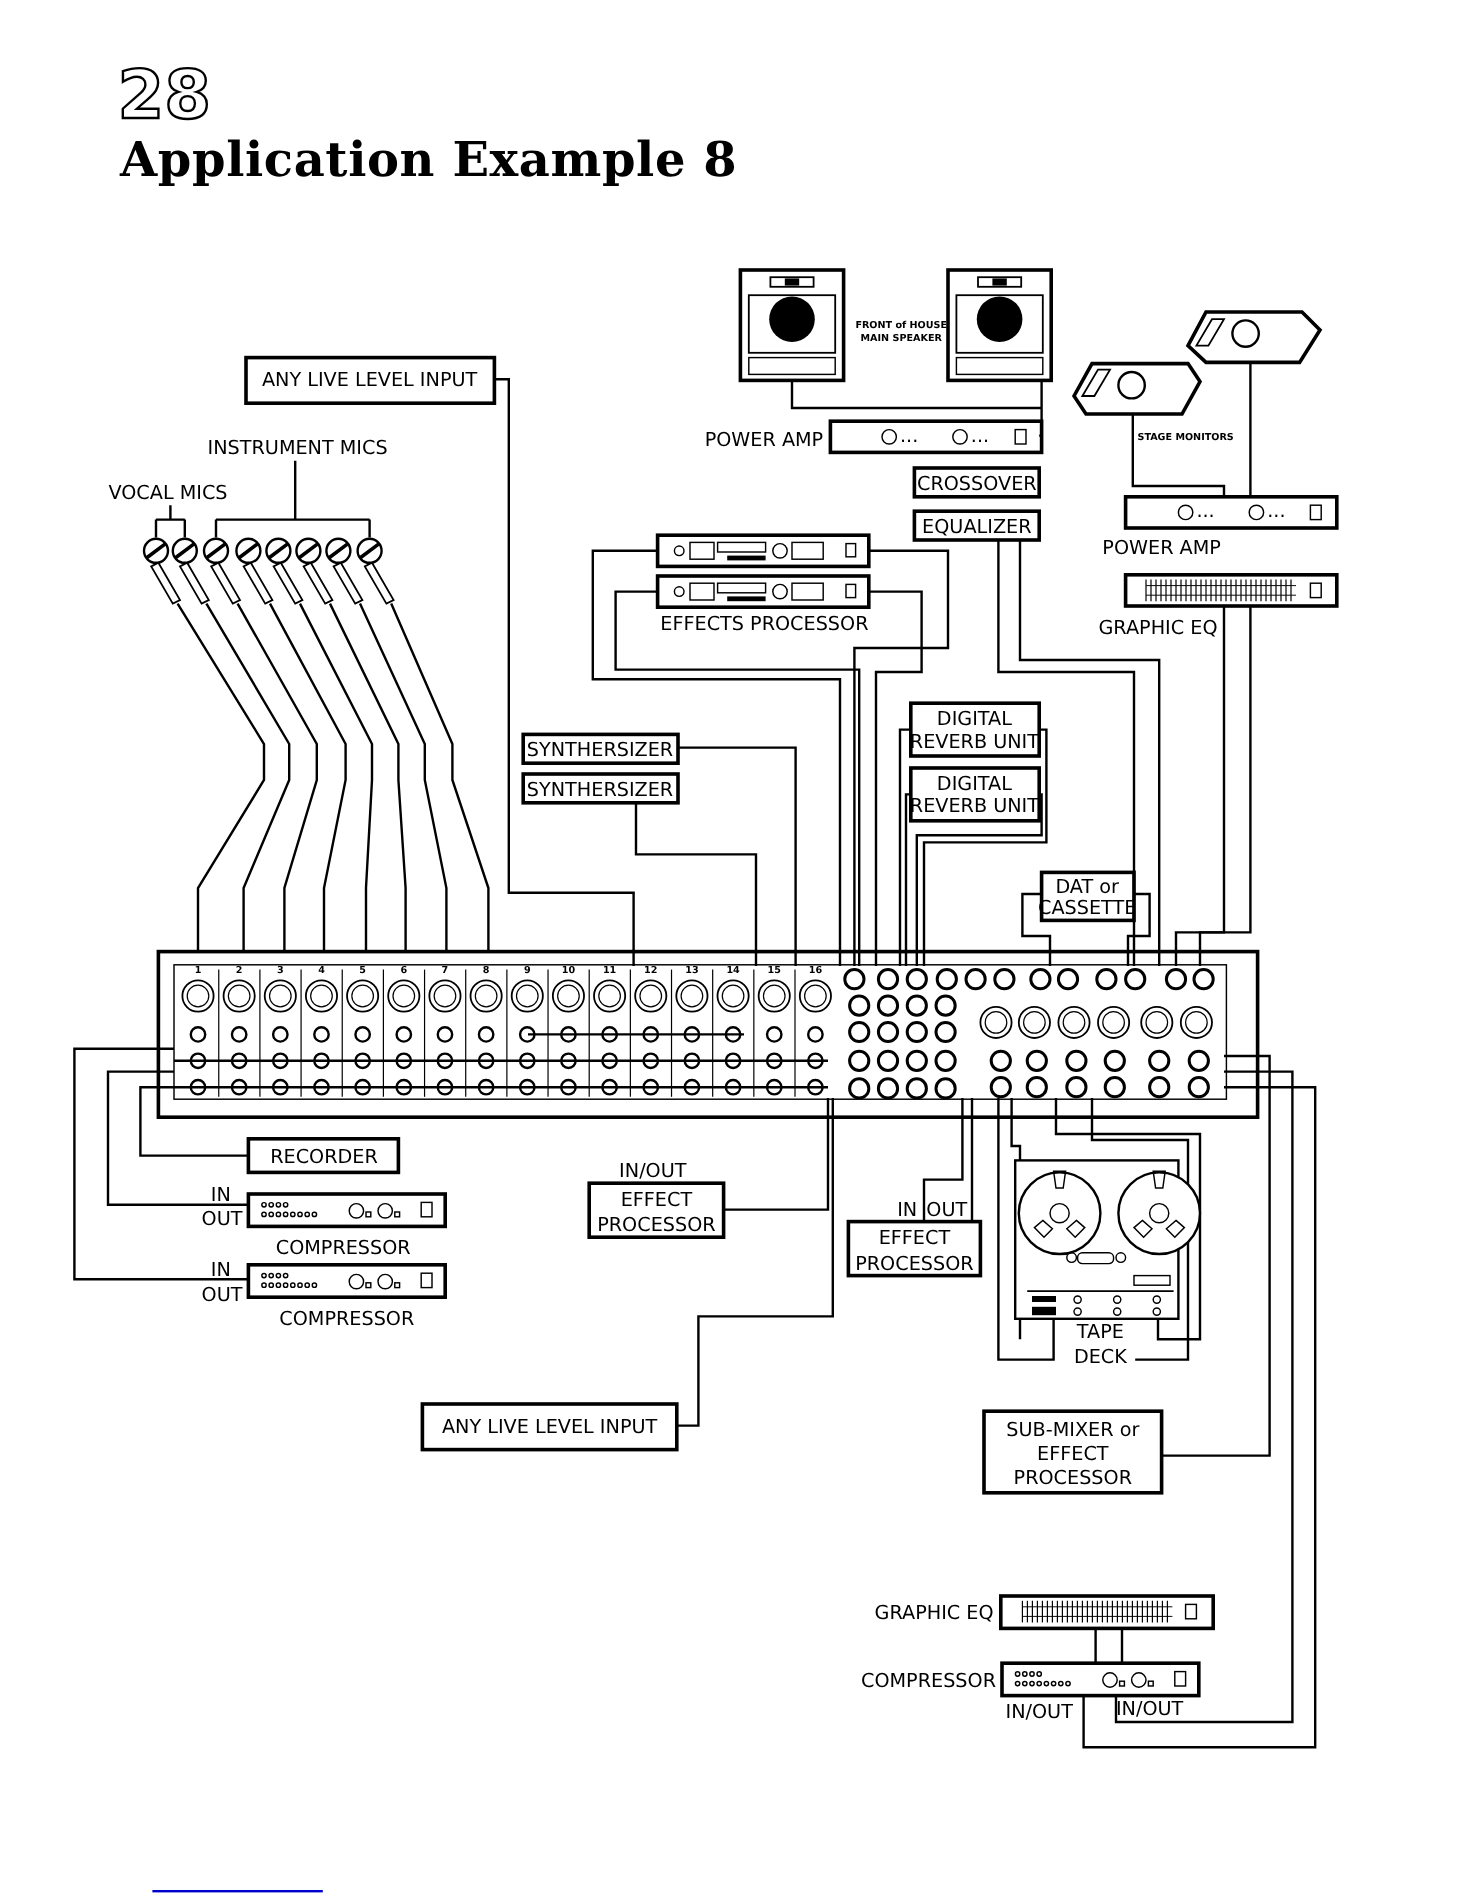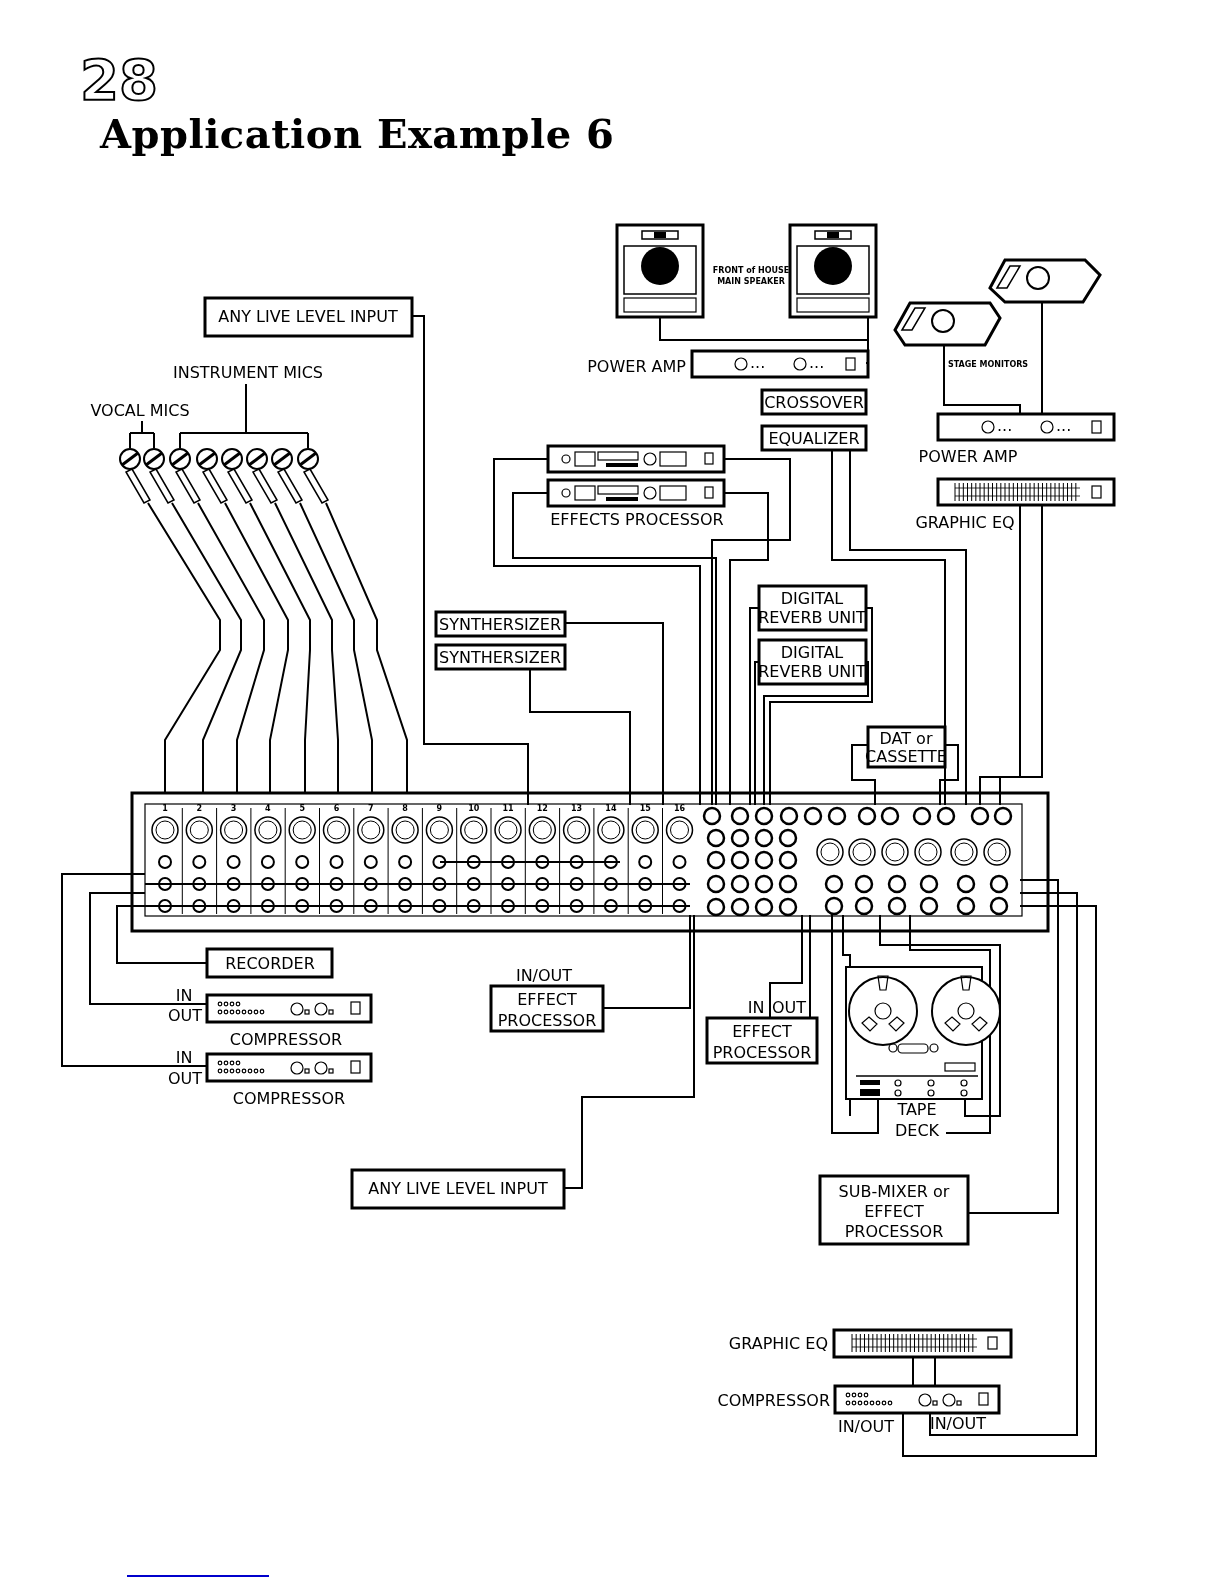--- a/index.html
+++ b/index.html
@@ -1,34 +1,34 @@
 <!DOCTYPE html>
 <html><head>
 <meta charset="utf-8">
 <style>
   html, body { margin: 0; padding: 0; background: #ffffff; }
   body { width: 1224px; height: 1584px; position: relative; overflow: hidden;
          font-family: "DejaVu Sans", sans-serif; color: #000; }
-  .page-num { position: absolute; left: 80px; top: 52px; font-family: "DejaVu Sans", sans-serif;
+  .page-num { position: absolute; left: 98px; top: 52px; font-family: "DejaVu Sans", sans-serif;
               font-size: 56px; font-weight: bold; color: #fff; -webkit-text-stroke: 2px #000; line-height: 1; }
   .title { position: absolute; left: 100px; top: 110px; font-family: "DejaVu Serif", serif;
            font-size: 40px; font-weight: 900; letter-spacing: 0.5px; }
   svg#diagram { position: absolute; left: 0; top: 0; }
   .lbl { font-family: "DejaVu Sans", sans-serif; font-size: 16px; fill: #000; }
   .lbl-sm { font-family: "DejaVu Sans", sans-serif; font-size: 8px; fill: #000; font-weight: bold; }
   .box { fill: #fff; stroke: #000; stroke-width: 3; }
   .wire { fill: none; stroke: #000; stroke-width: 2; }
   .thin { fill: none; stroke: #000; stroke-width: 1.2; }
   .footer-line { position: absolute; left: 127px; top: 1575px; width: 142px; height: 2px; background: #0000cc; }
 </style>
 </head>
 <body>
 
 <div class="page-num">28</div>
-<div class="title">Application Example 6</div>
+<div class="title">Application Example 8</div>
 
 <svg id="diagram" width="1224" height="1584" viewBox="0 0 1224 1584">
 
   <g>
     <rect x="617" y="225" width="86" height="92" class="box" stroke-width="2.5"></rect>
     <rect x="642" y="231" width="36" height="8" fill="#fff" stroke="#000" stroke-width="1.5"></rect>
     <rect x="654" y="232" width="12" height="6" fill="#000"></rect>
     <rect x="624" y="246" width="72" height="48" fill="#fff" stroke="#000" stroke-width="1.5"></rect>
     <circle cx="660" cy="266" r="19" fill="#000"></circle>
     <rect x="624" y="298" width="72" height="14" fill="#fff" stroke="#000" stroke-width="1.2"></rect>

